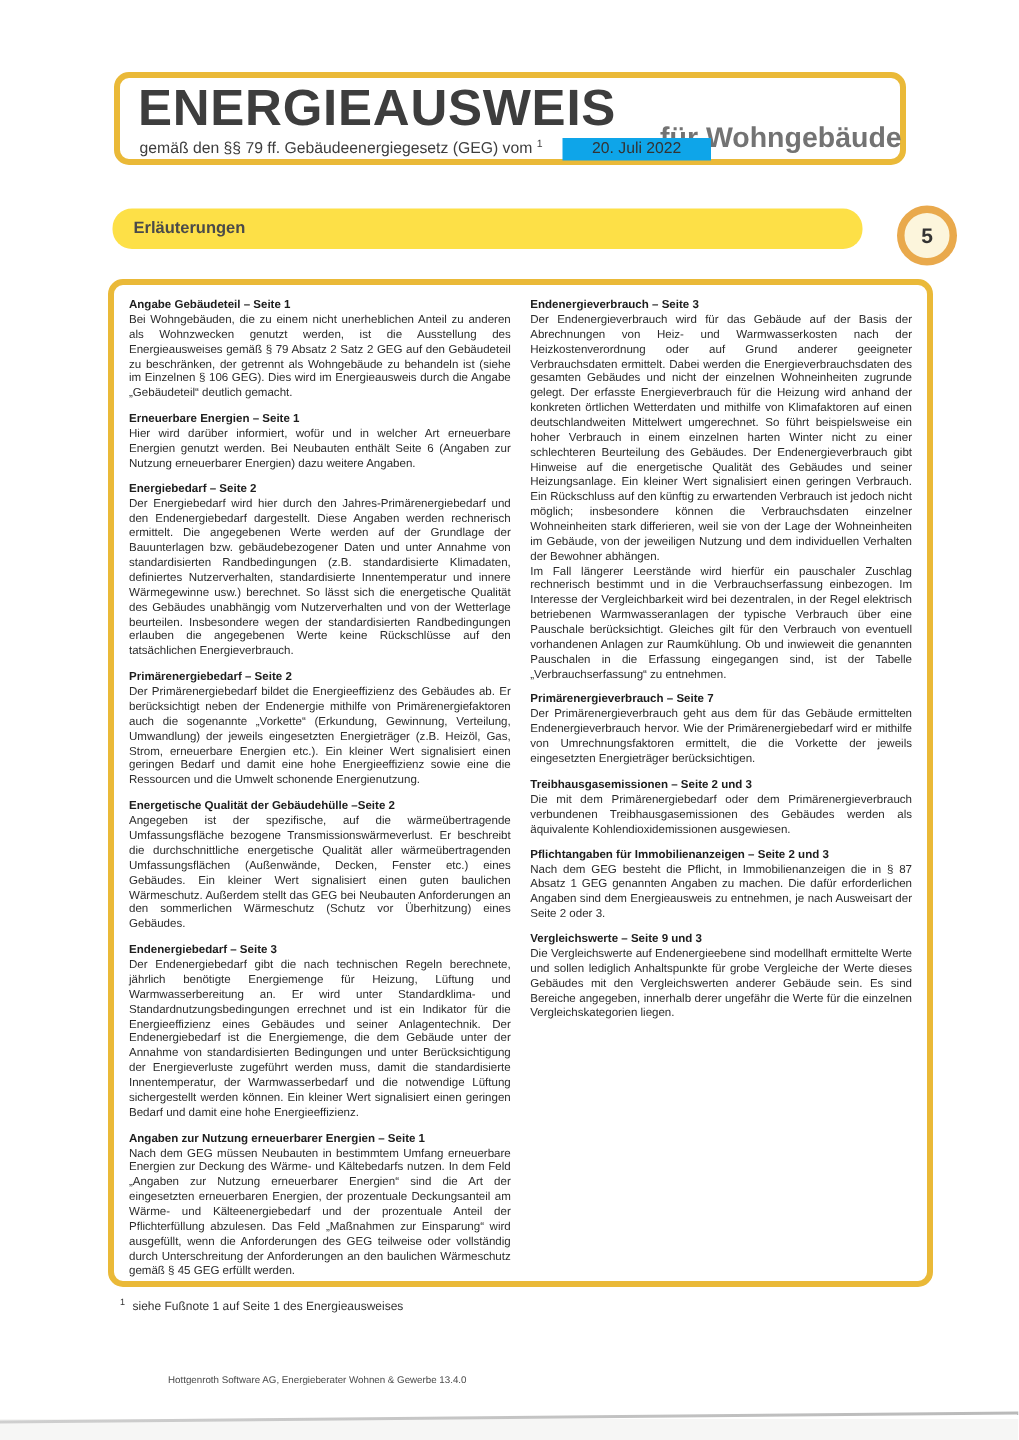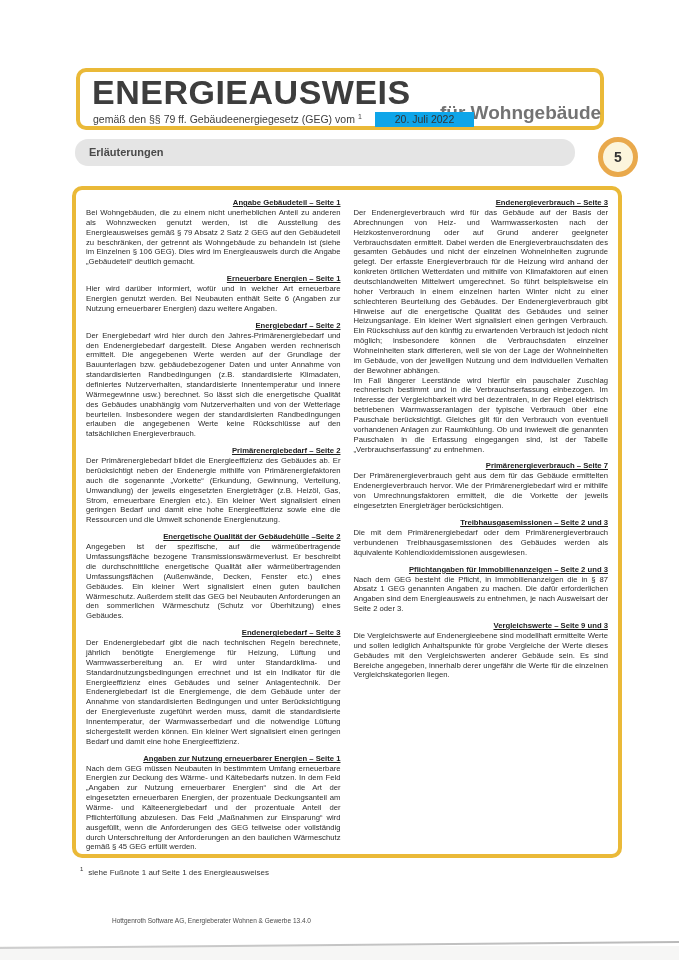--- a/index.html
+++ b/index.html
@@ -3,21 +3,21 @@
 <meta charset="utf-8">
 <style>
   html,body { margin:0; padding:0; background:#ffffff; }
   .page {
     position:relative; width:679px; height:960px; background:#ffffff;
     font-family:"Liberation Sans", sans-serif; overflow:hidden; color:#2e2e2e;
   }
 
   
   .header-box {
-    position:absolute; left:76px; top:68px; width:528px; height:62px;
+    position:absolute; left:76px; top:48px; width:528px; height:62px;
     border:4px solid #eab938; border-radius:10px; box-sizing:border-box;
     background:#fff;
   }
   .hb-title {
     position:absolute; left:12px; top:1px; font-size:34px; font-weight:bold;
     color:#3d3d3d; letter-spacing:0.5px; white-space:nowrap;
   }
   .hb-subtitle {
     position:absolute; left:360px; top:30px; font-size:19px; font-weight:bold;
     color:#737373; white-space:nowrap;
@@ -28,21 +28,21 @@
   }
   .hb-law sup { font-size:7px; margin-left:3px; }
   .date-box {
     display:inline-block; background:#0ea5e9; margin-left:10px;
     padding:1px 20px 2px 20px; font-size:10.5px; color:#333;
   }
 
   
   .banner {
     position:absolute; left:75px; top:139px; width:500px; height:27px;
-    background:#e5e5e5; border-radius:13px;
+    background:#fde047; border-radius:13px;
   }
   .banner-label {
     font-size:11px; font-weight:bold; color:#4a4a4a; line-height:27px;
     padding-left:14px;
   }
   .page-circle {
     position:absolute; left:598px; top:137px; width:30px; height:30px;
     border:5px solid #e9a94c; border-radius:50%; background:#fcf5dc;
     text-align:center; line-height:30px; font-weight:bold; font-size:14px; color:#333;
   }
@@ -50,22 +50,22 @@
   
   .main-box {
     position:absolute; left:72px; top:186px; width:550px; height:672px;
     border:4px solid #eab938; border-radius:10px; box-sizing:border-box;
     background:#fff; padding:8px 10px; overflow:hidden;
   }
   .columns { display:flex; gap:13px; }
   .col { flex:1; min-width:0; }
   .section { margin-bottom:7px; }
   .sec-heading {
-    font-size:7.7px; font-weight:bold; text-decoration:underline;
-    color:#1d1d1d; margin-bottom:1px;text-align:right;
+    font-size:7.7px; font-weight:bold; 
+    color:#1d1d1d; margin-bottom:1px;
   }
   .sec-body {
     font-size:7.7px; line-height:1.28; color:#2c2c2c;
     text-align:justify; white-space:pre-line;
   }
 
   
   .footnote { position:absolute; left:80px; top:866px; font-size:8px; color:#333; }
   .footnote sup { font-size:6px; margin-right:5px; }
   .software-line { position:absolute; left:112px; top:917px; font-size:6.5px; color:#4a4a4a; }

